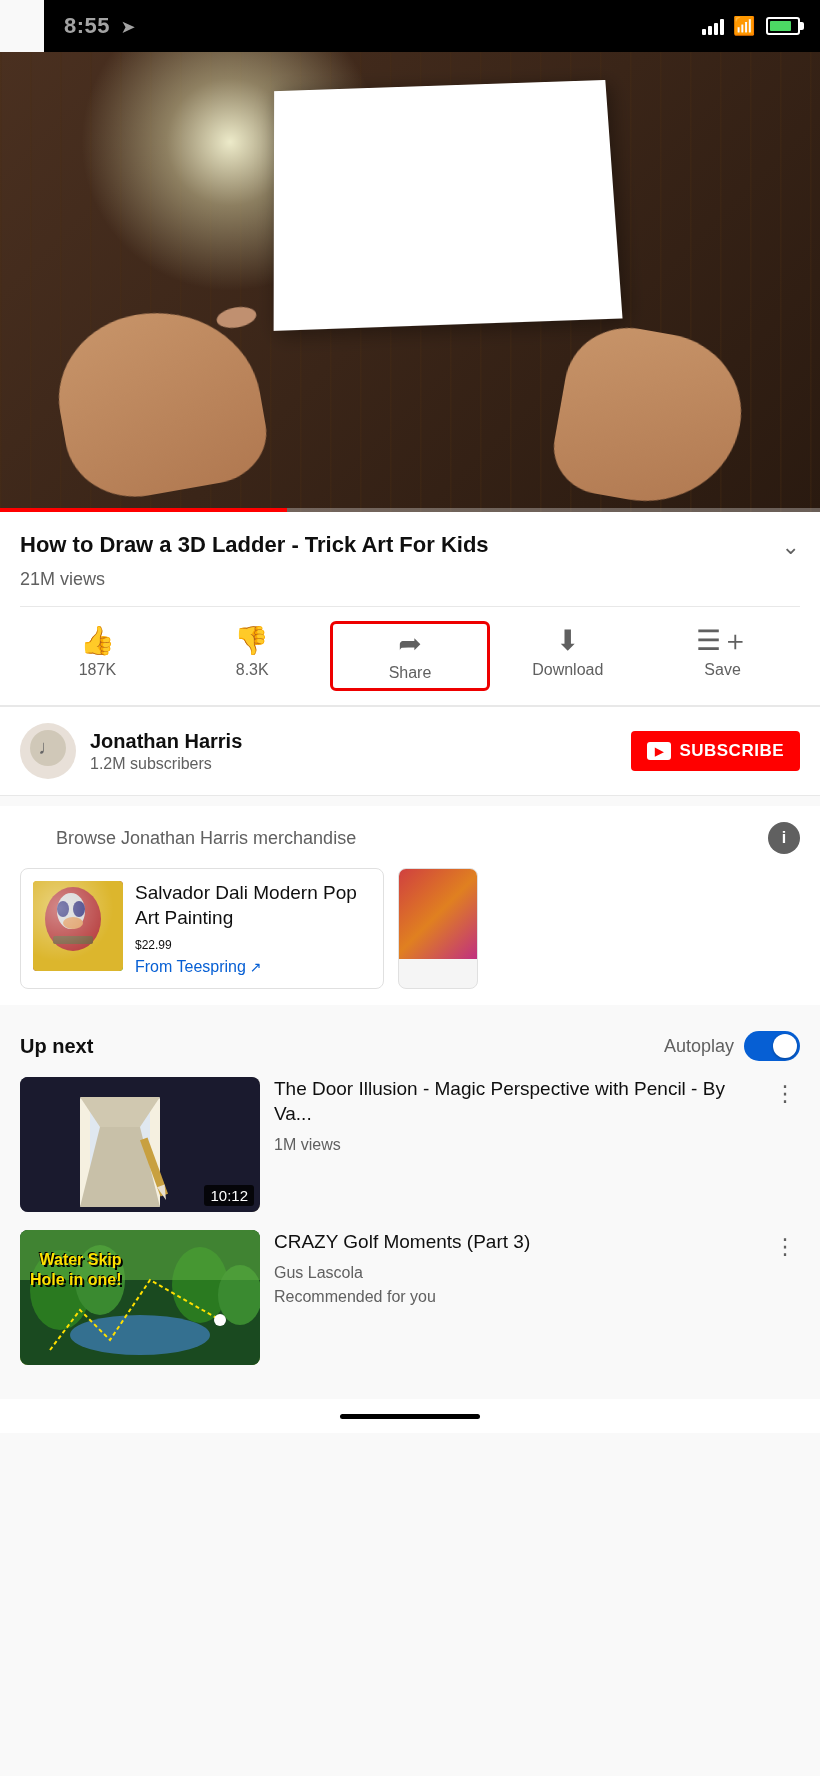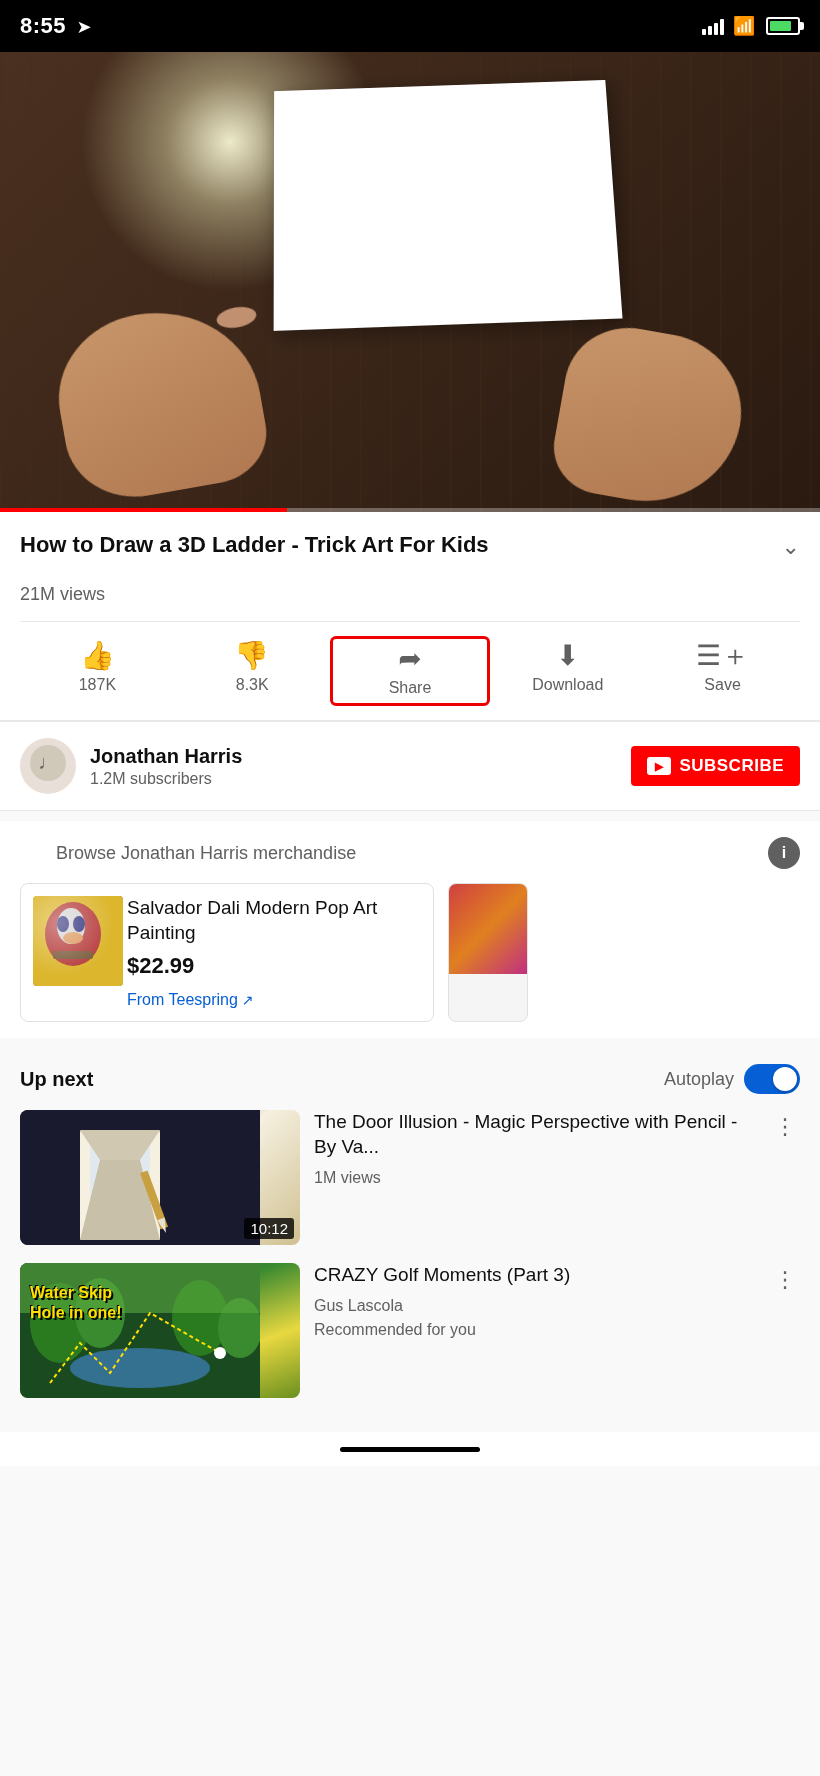--- a/index.html
+++ b/index.html
@@ -8,26 +8,27 @@
       width: 820px;
       min-height: 1776px;
       background: #f9f9f9;
       font-family: -apple-system, 'Helvetica Neue', Arial, sans-serif;
       overflow-x: hidden;
     }
 
     
     .status-bar {
       background: #000;
-      color: #ffffff;
+      color: #a3a3a3;
       display: flex;
       justify-content: space-between;
       align-items: center;
       padding: 10px 20px;
       height: 52px;
+      margin-left: 44px;
     }
     .status-time {
       font-size: 22px;
       font-weight: 600;
       letter-spacing: 0.5px;
     }
     .status-icons {
       display: flex;
       align-items: center;
       gap: 10px;
@@ -172,21 +173,21 @@
     
     .video-info {
       background: #fff;
       padding: 18px 20px 14px;
       border-bottom: 1px solid #e8e8e8;
     }
     .video-title-row {
       display: flex;
       justify-content: space-between;
       align-items: center;
-      margin-bottom: 24px;
+      margin-bottom: 9px;
     }
     .video-title {
       font-size: 22px;
       font-weight: 600;
       color: #0f0f0f;
       line-height: 1.3;
       flex: 1;
       padding-right: 10px;
     }
     .chevron-icon {
@@ -336,23 +337,23 @@
       display: flex;
       gap: 14px;
       overflow: hidden;
     }
     .merch-card {
       background: #fff;
       border: 1px solid #e0e0e0;
       border-radius: 8px;
       padding: 12px;
       display: flex;
-      gap: 4px;
+      gap: 12px;
       align-items: flex-start;
-      width: 414px;
+      width: 364px;
       flex-shrink: 0;
     }
     .merch-img {
       width: 90px;
       height: 90px;
       background: linear-gradient(135deg, #e8c030 0%, #c04040 40%, #4040c0 70%, #20a020 100%);
       border-radius: 4px;
       flex-shrink: 0;
       position: relative;
       overflow: hidden;
@@ -367,24 +368,24 @@
       flex: 1;
     }
     .merch-name {
       font-size: 19px;
       font-weight: 500;
       color: #0f0f0f;
       line-height: 1.3;
       margin-bottom: 8px;
     }
     .merch-price {
-      font-size: 22px;
+      font-size: 12px;
       color: #0f0f0f;
-      font-weight: 700;
-      margin-bottom: 12px;
+      font-weight: 400;
+      margin-bottom: 6px;
     }
     .merch-source {
       font-size: 16px;
       color: #065fd4;
       display: flex;
       align-items: center;
       gap: 4px;
     }
     .ext-link-icon {
       font-size: 14px;
@@ -449,26 +450,27 @@
     }
 
     
     .video-card {
       display: flex;
       gap: 14px;
       margin-bottom: 18px;
       align-items: flex-start;
     }
     .video-thumb {
-      width: 280px;
+      width: 240px;
       height: 135px;
       border-radius: 8px;
       overflow: hidden;
       flex-shrink: 0;
       position: relative;
+      text-align: right;
     }
     .video-thumb-bg1 {
       width: 100%;
       height: 100%;
       background: linear-gradient(135deg, #1a1a2e 0%, #3a3a5a 30%, #f5f0e0 60%, #d0c090 100%);
       position: relative;
     }
     .video-duration {
       position: absolute;
       bottom: 6px;

